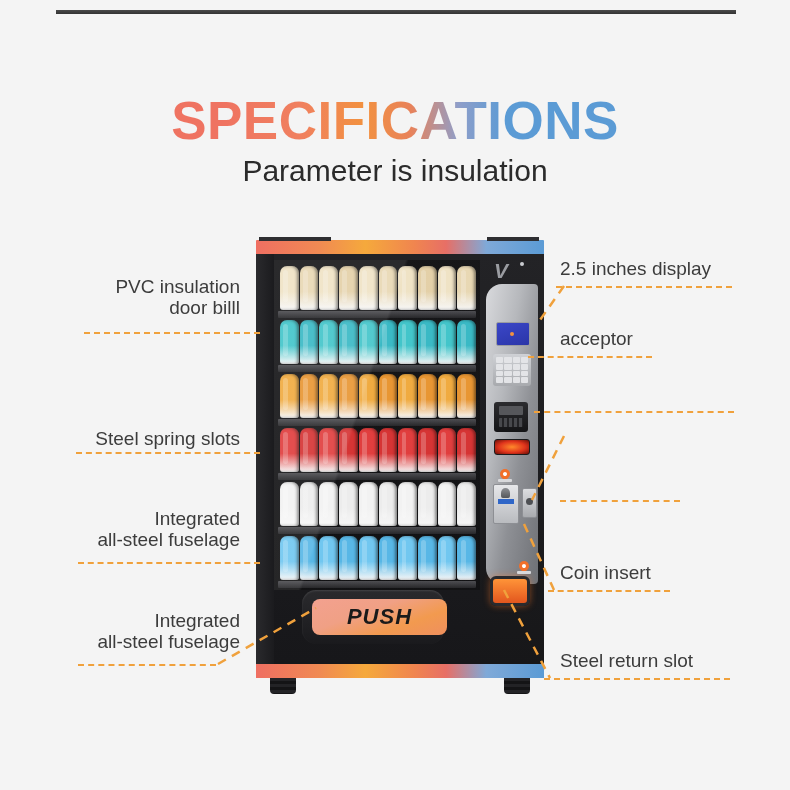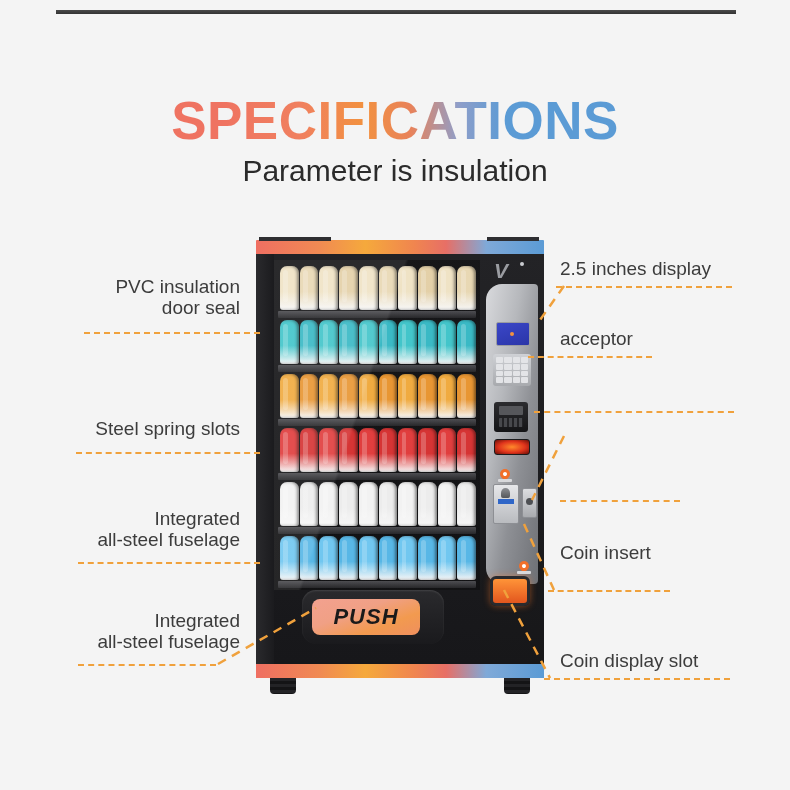--- a/index.html
+++ b/index.html
@@ -107,21 +107,21 @@
   .m-coin{left:26px;top:-18px;}
 
   .coinreturn{position:absolute;right:14px;top:322px;width:34px;height:24px;
     background:linear-gradient(180deg,#ff9438,#e2561e);border:3px solid #2a2a2d;border-radius:6px;
     box-shadow:0 0 7px rgba(255,120,40,.45);}
 
   
   .pushwrap{position:absolute;left:46px;top:336px;width:142px;height:54px;
     background:linear-gradient(180deg,#2a2a2d,#1a1a1d);border-radius:14px;
     box-shadow:inset 0 1px 2px rgba(255,255,255,.12);}
-  .push{position:absolute;left:10px;top:9px;width:108px;height:36px;border-radius:8px;
+  .push{position:absolute;left:10px;top:9px;width:135px;height:36px;border-radius:8px;
     background:linear-gradient(160deg,#f3a18f 0%,#f0a085 38%,#f29a4f 70%,#ef8f5e 100%);
     color:#1a1a1a;font-size:22px;font-weight:bold;font-style:italic;
     text-align:center;line-height:36px;letter-spacing:1px;}
 
   
   .label{position:absolute;font-size:19px;color:#3c3c3c;line-height:1.12;white-space:pre-line;}
   .label.r-al{text-align:right;}
   .dash{position:absolute;height:0;border-top:2.5px dashed #f0a13c;}
   .diag{position:absolute;}
   .diag svg{display:block;overflow:visible;}
@@ -284,24 +284,24 @@
         <div class="push">PUSH</div>
       </div>
     </div>
 
     <div class="strip-bot"></div>
     <div class="leg l"></div>
     <div class="leg r"></div>
   </div>
 
   <div class="label r-al" style="left:40px;top:268px;width:200px;">PVC insulation
-door seal</div>
+door billl</div>
   <div class="dash" style="left:84px;top:324px;width:176px;"></div>
 
-  <div class="label r-al" style="left:40px;top:410px;width:200px;">Steel spring slots</div>
+  <div class="label r-al" style="left:40px;top:420px;width:200px;">Steel spring slots</div>
   <div class="dash" style="left:76px;top:444px;width:184px;"></div>
 
   <div class="label r-al" style="left:40px;top:500px;width:200px;">Integrated
 all-steel fuselage</div>
   <div class="dash" style="left:78px;top:554px;width:182px;"></div>
 
   <div class="label r-al" style="left:40px;top:602px;width:200px;">Integrated
 all-steel fuselage</div>
   <div class="dash" style="left:78px;top:656px;width:138px;"></div>
   <div class="diag" style="left:214px;top:594px;">
@@ -323,29 +323,29 @@
 
   <div class="dash" style="left:534px;top:403px;width:200px;"></div>
 
   <div class="dash" style="left:560px;top:492px;width:120px;"></div>
   <div class="diag" style="left:528px;top:424px;">
     <svg width="40" height="74">
         <line x1="36" y1="4" x2="4" y2="68" stroke="#f0a13c" stroke-width="2.5" stroke-dasharray="9 7"></line>
       </svg>
   </div>
 
-  <div class="label" style="left:560px;top:534px;width:220px;">Coin insert</div>
+  <div class="label" style="left:560px;top:554px;width:220px;">Coin insert</div>
   <div class="dash" style="left:548px;top:582px;width:122px;"></div>
   <div class="diag" style="left:520px;top:512px;">
     <svg width="40" height="76">
         <line x1="4" y1="4" x2="34" y2="70" stroke="#f0a13c" stroke-width="2.5" stroke-dasharray="9 7"></line>
       </svg>
   </div>
 
-  <div class="label" style="left:560px;top:642px;width:220px;">Coin display slot</div>
+  <div class="label" style="left:560px;top:642px;width:220px;">Steel return slot</div>
   <div class="dash" style="left:544px;top:670px;width:186px;"></div>
   <div class="diag" style="left:500px;top:578px;">
     <svg width="58" height="98">
         <line x1="4" y1="4" x2="50" y2="92" stroke="#f0a13c" stroke-width="2.5" stroke-dasharray="9 7"></line>
       </svg>
   </div>
 
 </div>
 
 </body></html>

